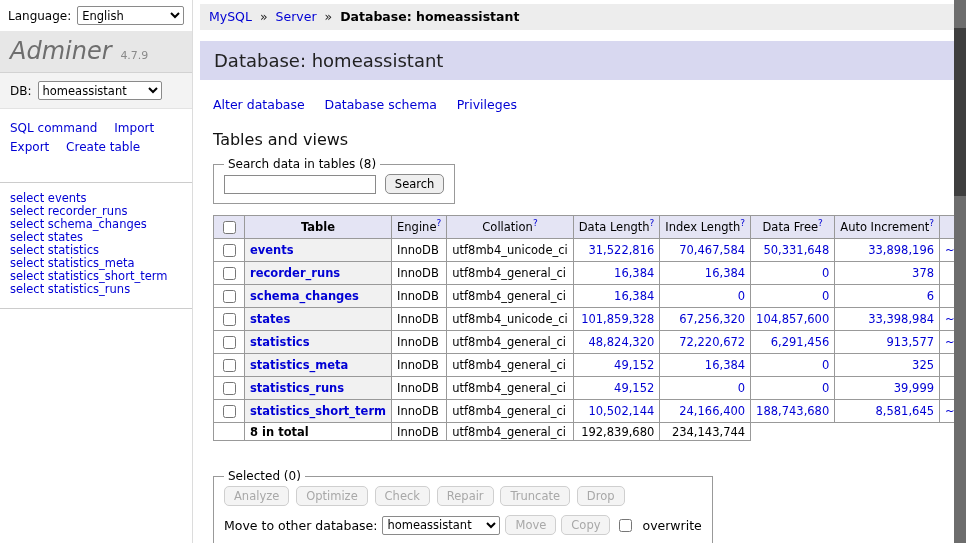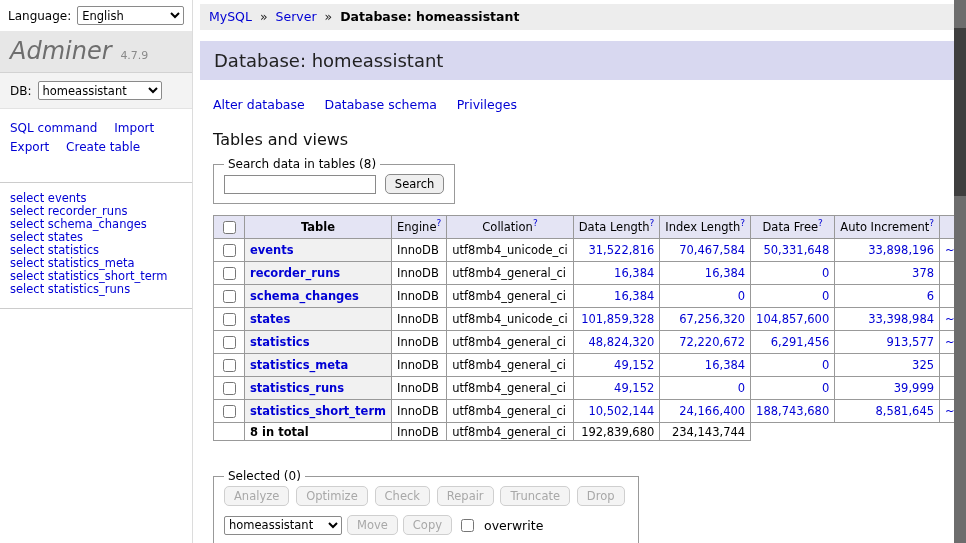--- a/index.html
+++ b/index.html
@@ -374,20 +374,21 @@
           
             <button disabled="">Check</button>
           
             <button disabled="">Repair</button>
           
             <button disabled="">Truncate</button>
           
             <button disabled="">Drop</button>
           </div>
         <div class="move-row">
+          <span>Move to other database:</span>
           <select>
             <option>homeassistant</option>
           </select>
           <button disabled="">Move</button>
           <button disabled="">Copy</button>
           <input type="checkbox" style="">
           <label>overwrite</label>
         </div>
       </fieldset>
 

